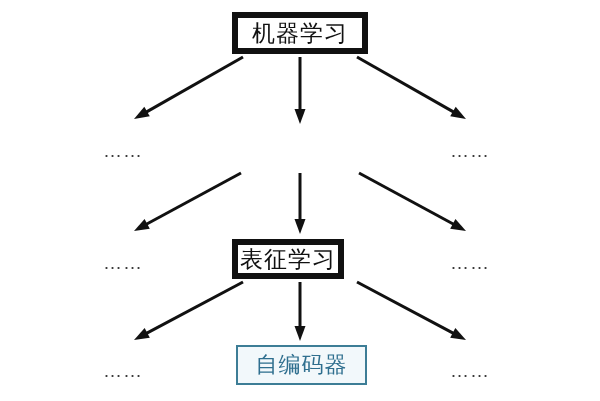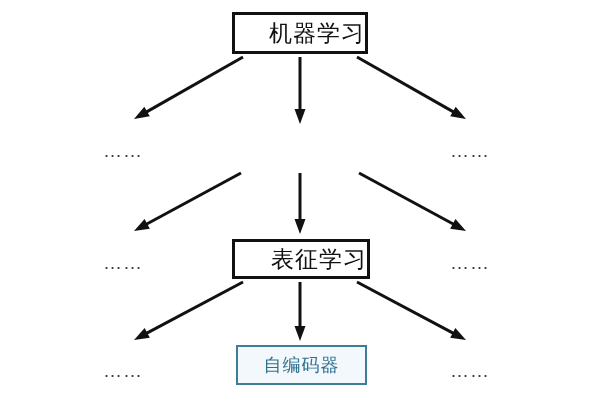--- a/index.html
+++ b/index.html
@@ -25,36 +25,35 @@
   .node-box {
     position: absolute;
     box-sizing: border-box;
     display: flex;
     align-items: center;
     justify-content: center;
     background: #ffffff;
     white-space: nowrap;
   }
   .node-box.plain {
-    border: 3px solid #f97316;
+    border: 6px solid #f97316;
     color: #111111;
-    justify-content: flex-end;
   }
   .node-box.highlight {
     border: 2px solid #3d7d96;
     background: #f2f8fb;
     color: #2f6f8f;
   }
   .node-label {
     font-size: 23px;
     letter-spacing: 1px;
     line-height: 1;
   }
   .node-box.highlight .node-label {
-    font-size: 18px;
+    font-size: 22px;
   }
   .ellipsis {
     position: absolute;
     font-size: 19px;
     color: #3a3a3a;
     letter-spacing: 1px;
     white-space: nowrap;
     line-height: 1;
     transform: translate(-50%, -50%);
   }
@@ -85,21 +84,21 @@
       <polygon points="466,340 450.1743759310148,337.8091958492014 455.34159607226997,328.0983855837392" fill="#111111"></polygon>
     </svg>
 
   <div class="node-box plain" style="left: 232px; top: 12px; width: 136px; height: 42px; border-color: rgb(17, 17, 17); color: rgb(17, 17, 17);">
     <span class="node-label">机器学习</span>
   </div>
 
   <div class="ellipsis" style="left: 123px; top: 150px;">……</div>
   <div class="ellipsis" style="left: 470px; top: 150px;">……</div>
 
-  <div class="node-box plain" style="left: 232px; top: 239px; width: 138px; height: 40px; border-color: rgb(17, 17, 17); color: rgb(17, 17, 17);">
+  <div class="node-box plain" style="left: 232px; top: 239px; width: 112px; height: 40px; border-color: rgb(17, 17, 17); color: rgb(17, 17, 17);">
     <span class="node-label">表征学习</span>
   </div>
   <div class="ellipsis" style="left: 123px; top: 262px;">……</div>
   <div class="ellipsis" style="left: 470px; top: 262px;">……</div>
 
   <div class="node-box highlight" style="left: 236px; top: 345px; width: 131px; height: 40px; border-color: rgb(61, 125, 150); background: rgb(242, 248, 251); color: rgb(47, 111, 143);">
     <span class="node-label">自编码器</span>
   </div>
   <div class="ellipsis" style="left: 123px; top: 370px;">……</div>
   <div class="ellipsis" style="left: 470px; top: 370px;">……</div>

